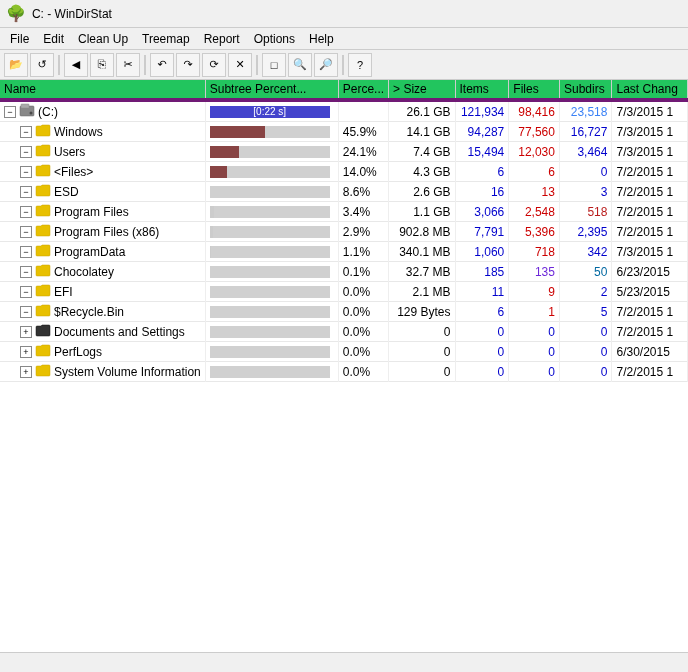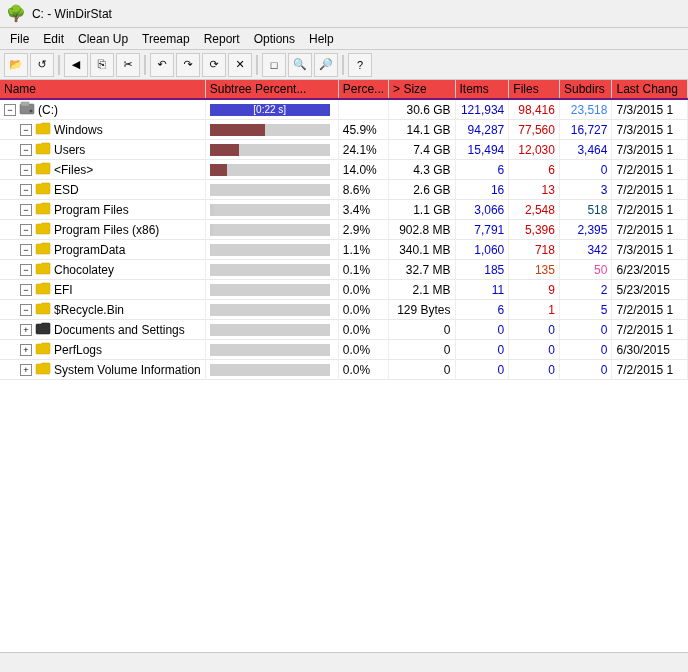--- a/index.html
+++ b/index.html
@@ -61,22 +61,22 @@
       height: calc(672px - 28px - 22px - 30px - 20px);
       overflow: hidden;
     }
     
     .tree-table {
       width: 100%;
       border-collapse: collapse;
       font-size: 12px;
     }
     .tree-table thead tr {
-      background: #ef4444;
-      border-bottom: 2px solid #701a75;
+      background: #22c55e;
+      border-bottom: 4px solid #701a75;
     }
     .tree-table thead th {
       padding: 2px 4px;
       text-align: left;
       border-right: 1px solid #ccc;
       font-weight: normal;
       font-size: 12px;
       white-space: nowrap;
       cursor: pointer;
       user-select: none;
@@ -192,21 +192,21 @@
             </div>
           </td>
           <td class="subtree-col">
             <div class="progress-cell" style="position: relative; width: 124px; height: 16px;">
               <div style="position: absolute; top: 2px; left: 0px; width: 120px; height: 12px; background: rgb(208, 208, 208);"></div>
               <div style="position: absolute; top: 2px; left: 0px; width: 120px; height: 12px; background: rgb(68, 68, 204);"></div>
               <div style="position: absolute; top: 0px; left: 0px; width: 120px; height: 16px; display: flex; align-items: center; justify-content: center; font-size: 10px; color: white;">[0:22 s]</div>
             </div>
           </td>
           <td class="perce-col"></td>
-          <td class="size-col" style="text-align: right;">30.6 GB</td>
+          <td class="size-col" style="text-align: right;">26.1 GB</td>
           <td class="items-col" style="text-align: right; color: rgb(0, 0, 204);">121,934</td>
           <td class="files-col" style="text-align: right; color: rgb(204, 0, 0);">98,416</td>
           <td class="subdirs-col" style="text-align: right; color: #3b82f6;">23,518</td>
           <td class="lastchang-col">7/3/2015 1</td>
         </tr>
         <tr>
           <td class="name-col">
             <div class="name-cell" style="padding-left: 16px;">
               <span class="expand-btn">−</span>
               <span><svg width="16" height="14" viewBox="0 0 16 14">
@@ -309,21 +309,21 @@
           <td class="subtree-col">
             <div class="progress-cell" style="position: relative; width: 120px; height: 16px;">
               <div style="position: absolute; top: 2px; left: 0px; width: 120px; height: 12px; background: rgb(208, 208, 208);"></div>
               <div style="position: absolute; top: 2px; left: 0px; width: 4px; height: 12px; background: rgb(204, 204, 204);"></div>
             </div>
           </td>
           <td class="perce-col">3.4%</td>
           <td class="size-col" style="text-align: right;">1.1 GB</td>
           <td class="items-col" style="text-align: right; color: rgb(0, 0, 204);">3,066</td>
           <td class="files-col" style="text-align: right; color: rgb(204, 0, 0);">2,548</td>
-          <td class="subdirs-col" style="text-align: right; color: #0c4a6e;">518</td>
+          <td class="subdirs-col" style="text-align: right; color: #b91c1c;">518</td>
           <td class="lastchang-col">7/2/2015 1</td>
         </tr>
         <tr>
           <td class="name-col">
             <div class="name-cell" style="padding-left: 16px;">
               <span class="expand-btn">−</span>
               <span><svg width="16" height="14" viewBox="0 0 16 14">
       <path d="M1 4 Q1 3 2 3 L6 3 L7 2 L14 2 Q15 2 15 3 L15 12 Q15 13 14 13 L2 13 Q1 13 1 12 Z" fill="#e8c000" stroke="#c8a000" stroke-width="0.5"></path>
     </svg></span>
               <span>Program Files (x86)</span>
@@ -376,22 +376,22 @@
             </div>
           </td>
           <td class="subtree-col">
             <div class="progress-cell" style="position: relative; width: 120px; height: 16px;">
               <div style="position: absolute; top: 2px; left: 0px; width: 120px; height: 12px; background: rgb(208, 208, 208);"></div>
             </div>
           </td>
           <td class="perce-col">0.1%</td>
           <td class="size-col" style="text-align: right;">32.7 MB</td>
           <td class="items-col" style="text-align: right; color: rgb(0, 0, 204);">185</td>
-          <td class="files-col" style="text-align: right; color: #c2410c;">135</td>
-          <td class="subdirs-col" style="text-align: right; color: #ec4899;">50</td>
+          <td class="files-col" style="text-align: right; color: #6d28d9;">135</td>
+          <td class="subdirs-col" style="text-align: right; color: #0369a1;">50</td>
           <td class="lastchang-col">6/23/2015</td>
         </tr>
         <tr>
           <td class="name-col">
             <div class="name-cell" style="padding-left: 16px;">
               <span class="expand-btn">−</span>
               <span><svg width="16" height="14" viewBox="0 0 16 14">
       <path d="M1 4 Q1 3 2 3 L6 3 L7 2 L14 2 Q15 2 15 3 L15 12 Q15 13 14 13 L2 13 Q1 13 1 12 Z" fill="#e8c000" stroke="#c8a000" stroke-width="0.5"></path>
     </svg></span>
               <span>EFI</span>

